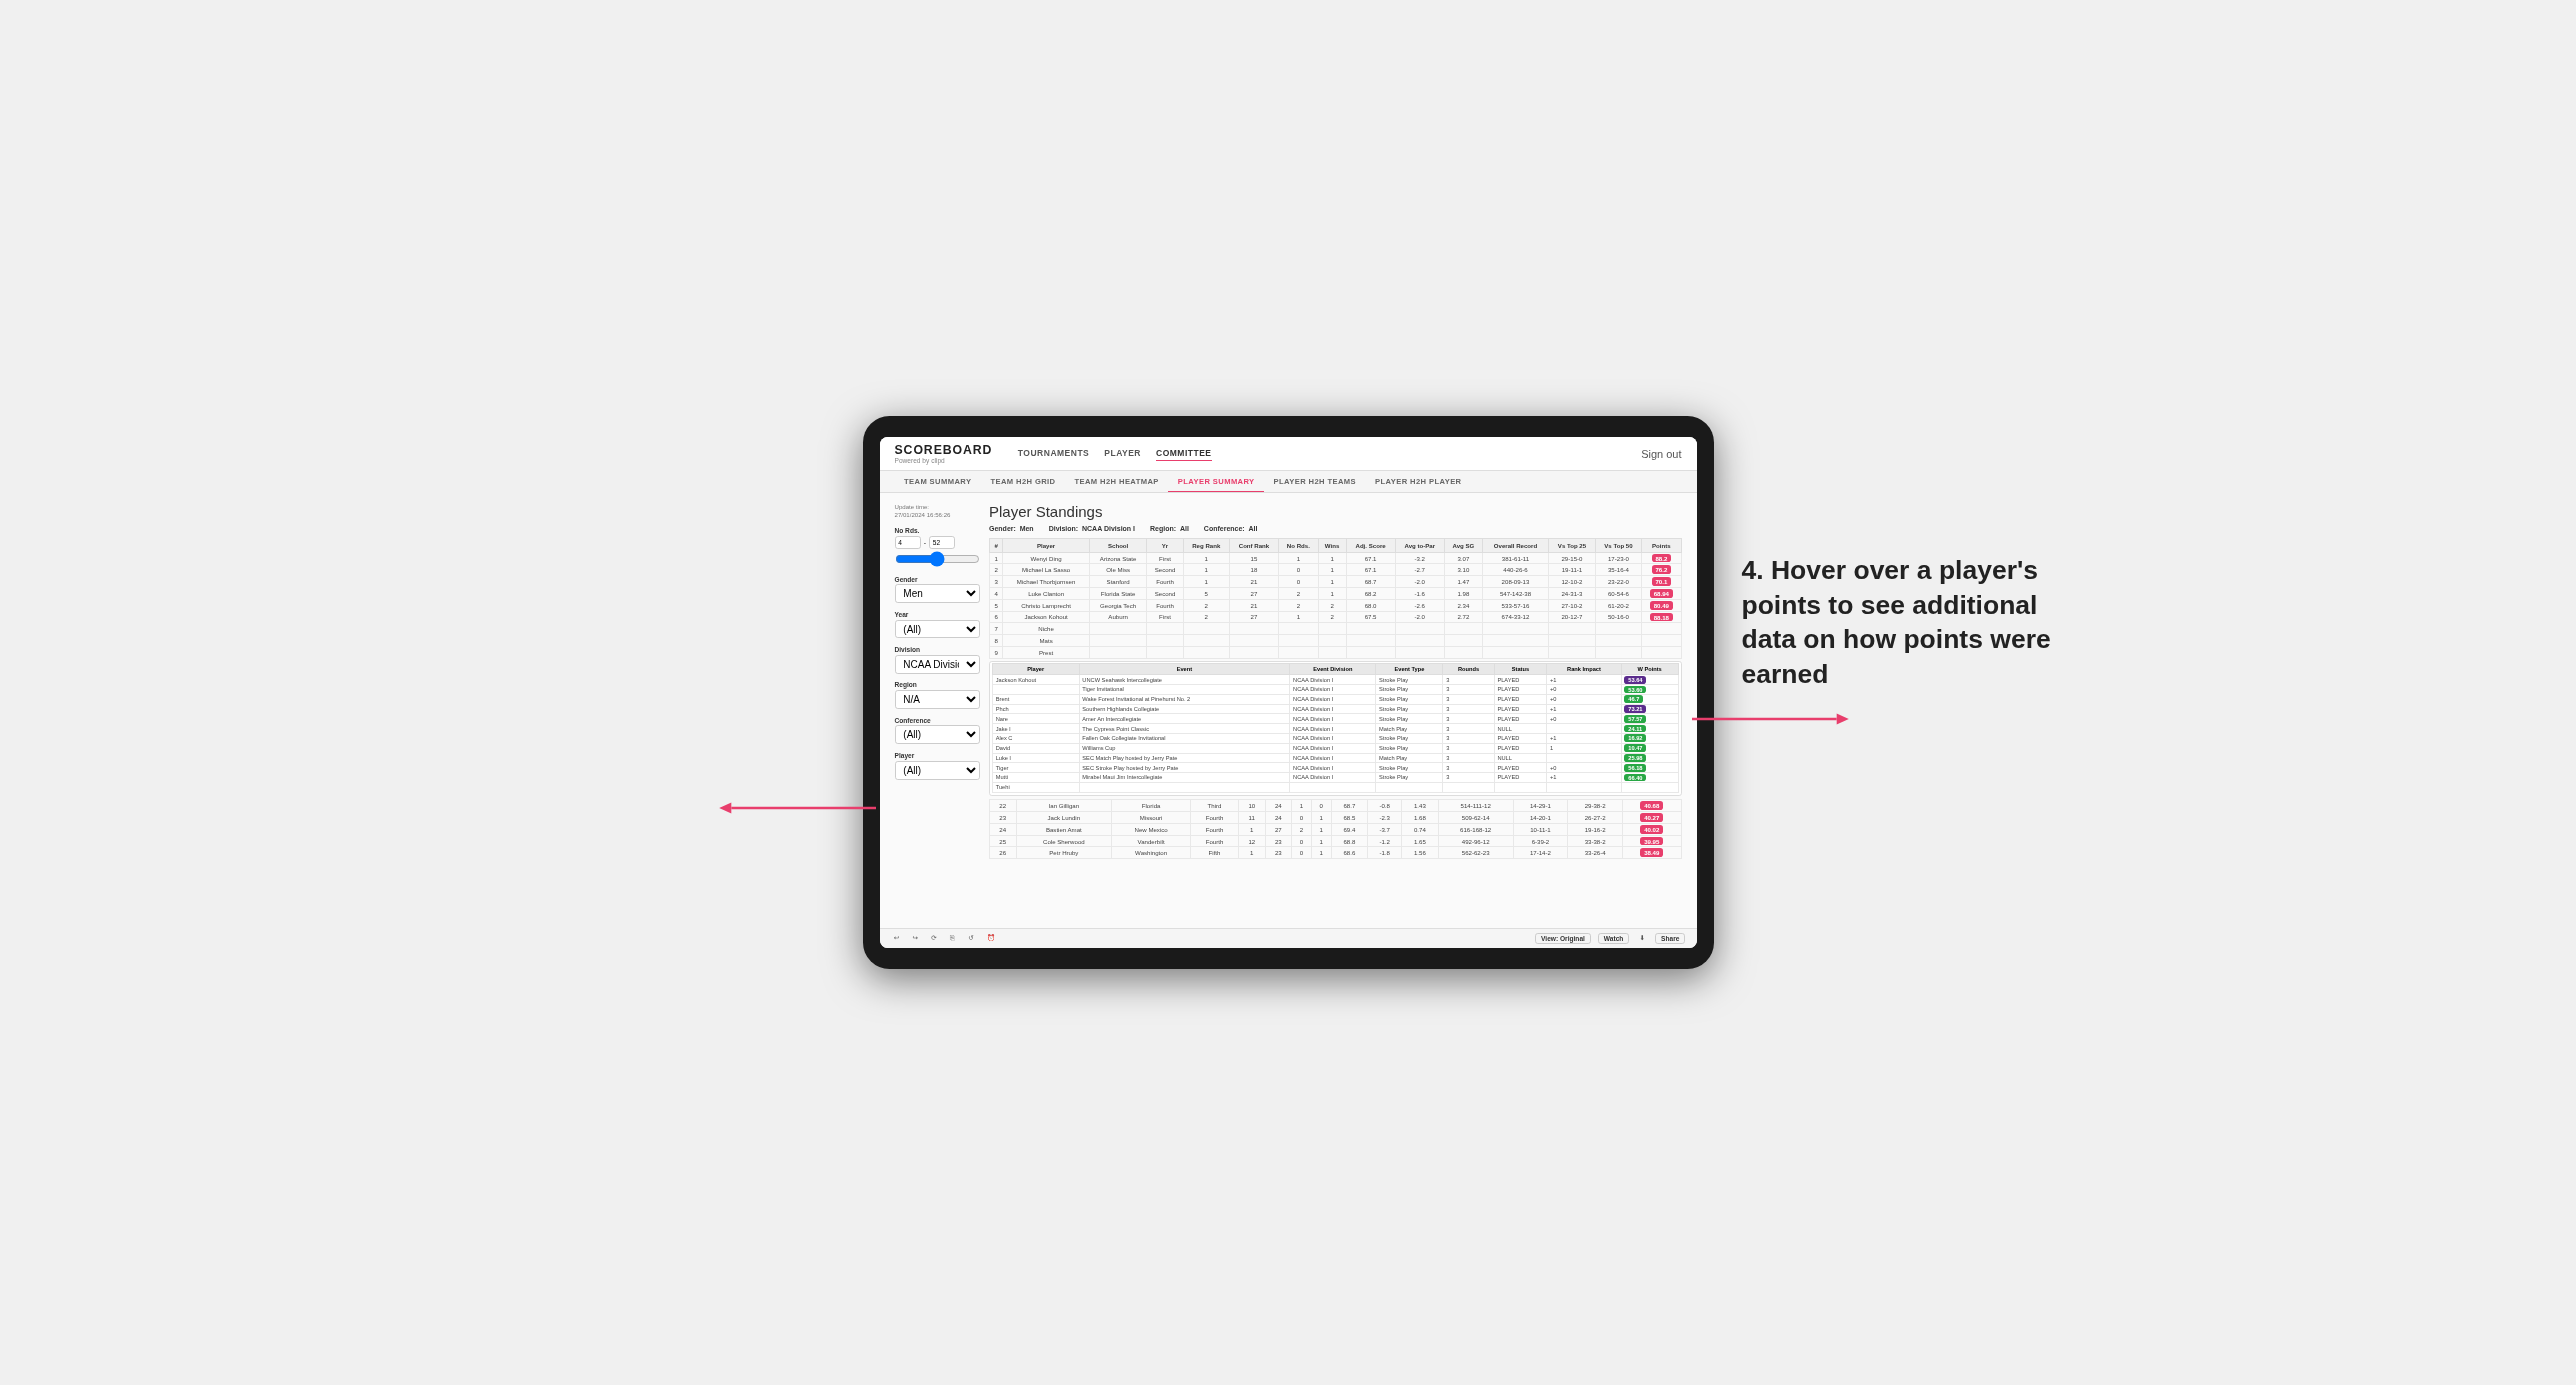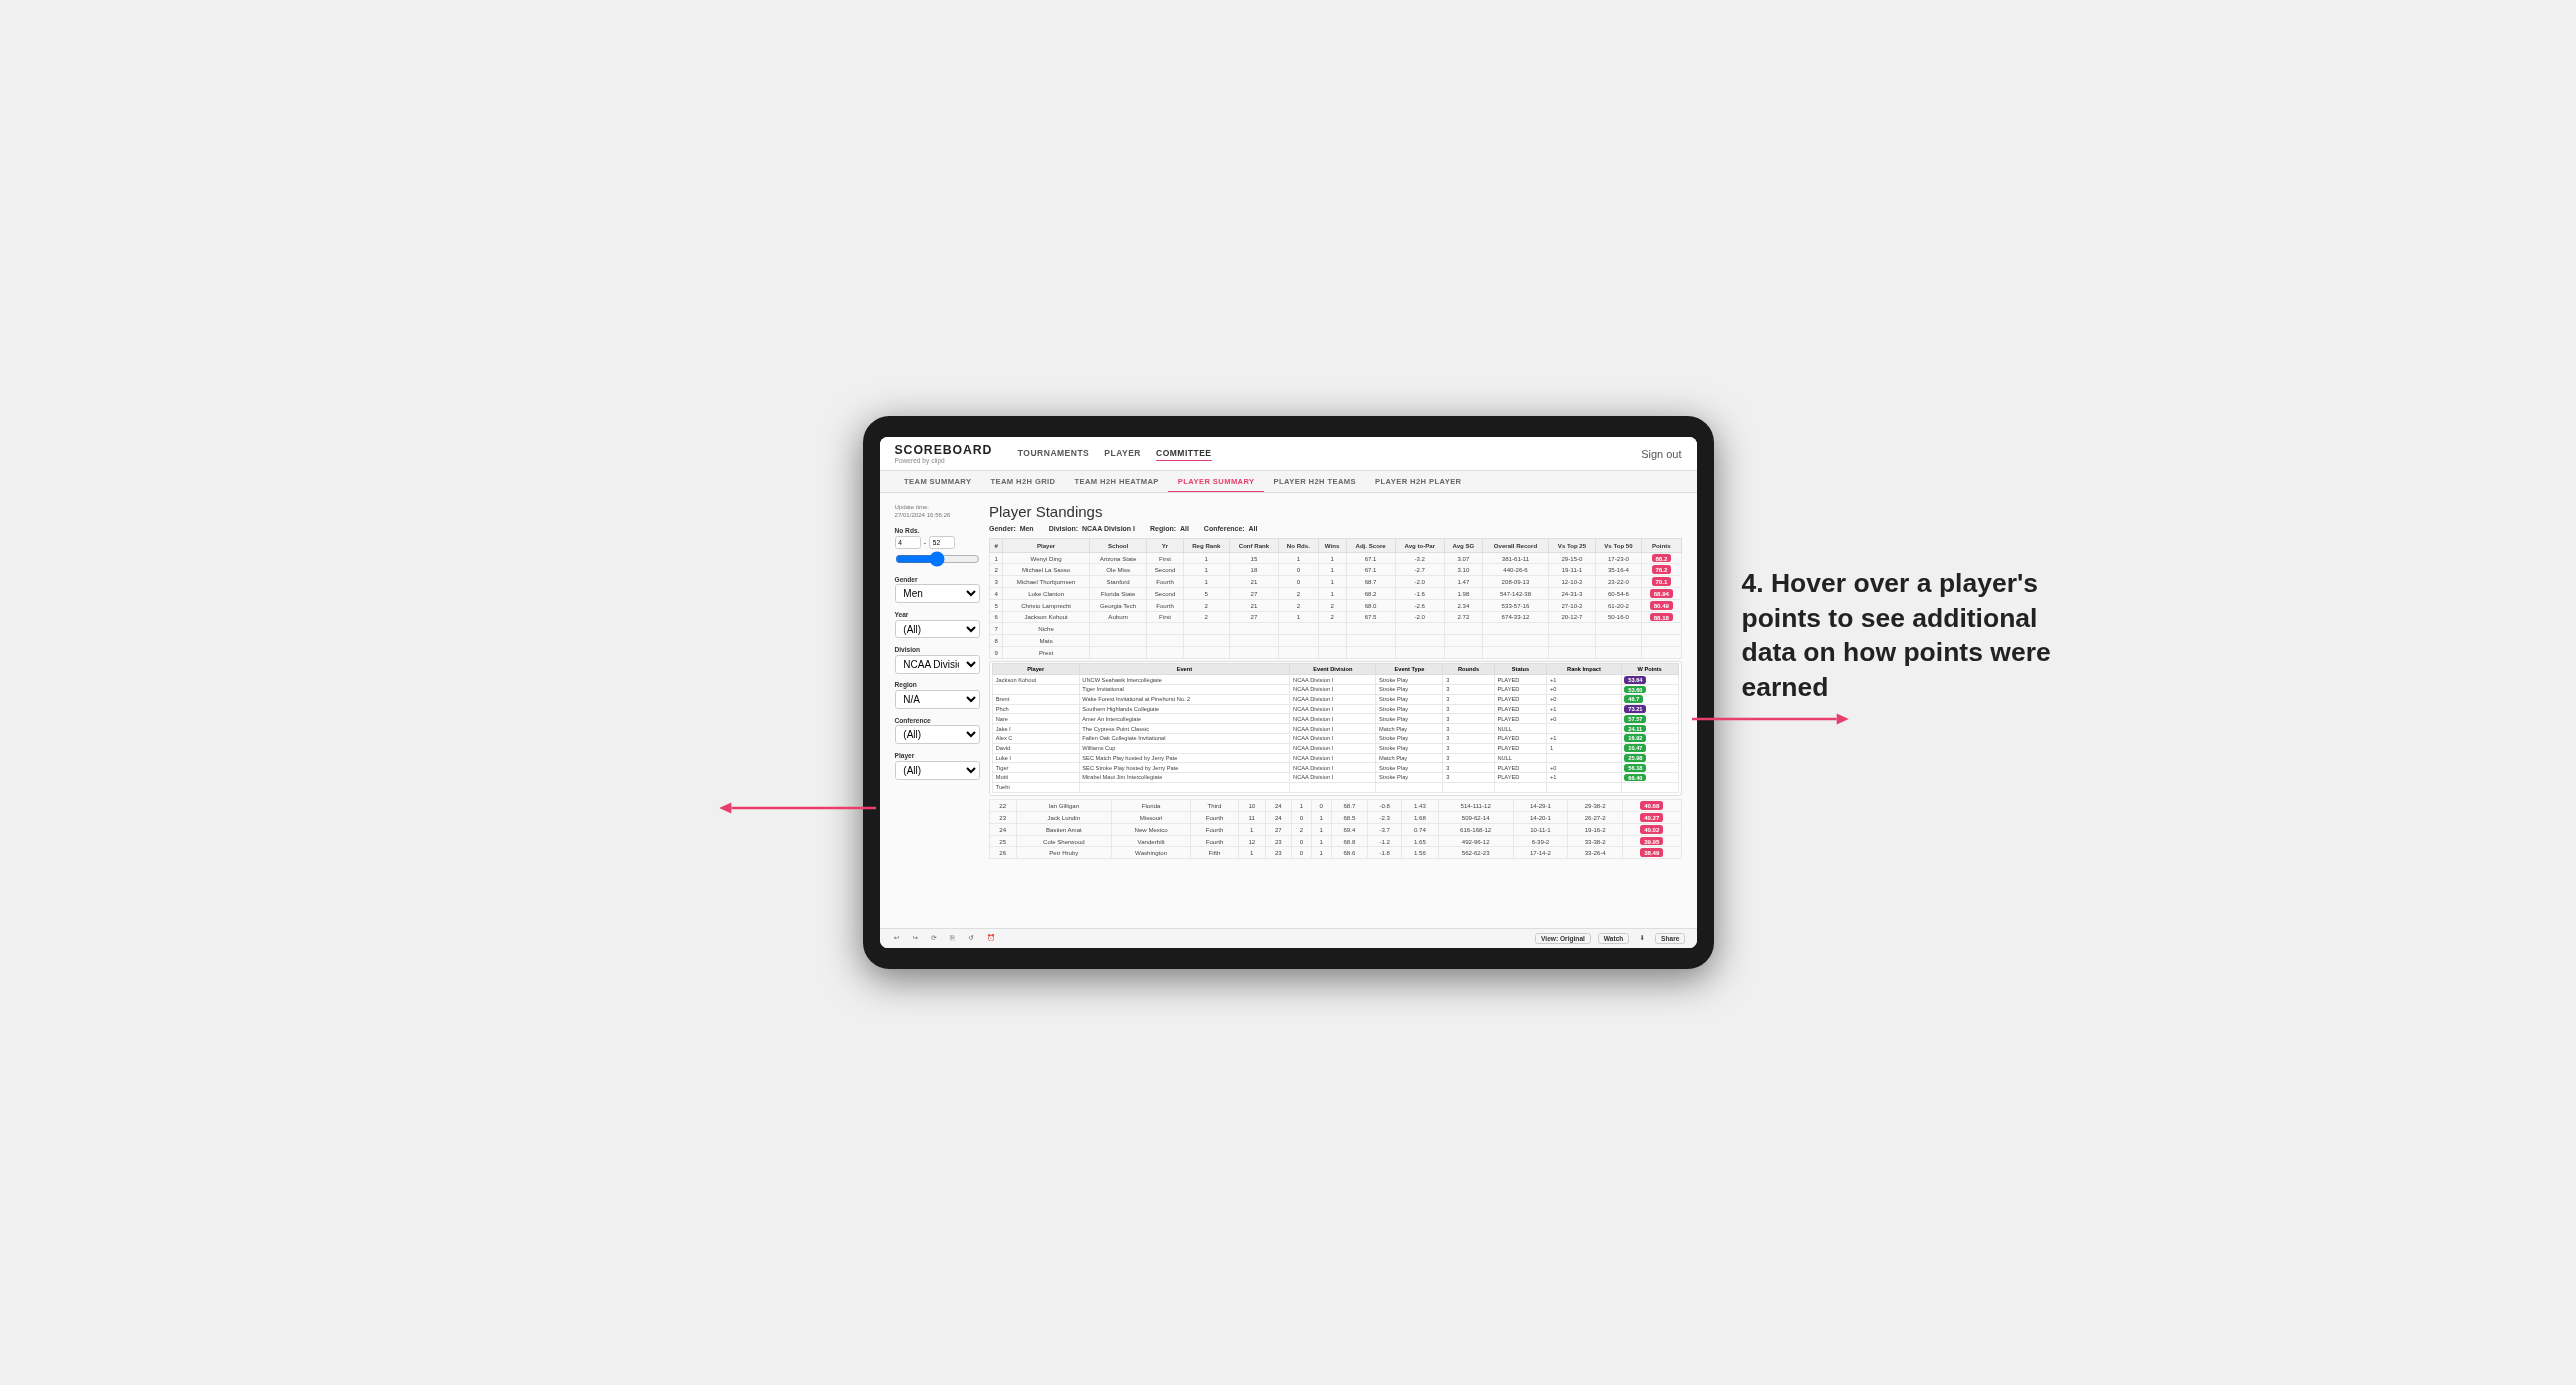--- a/index.html
+++ b/index.html
@@ -21,21 +21,21 @@
     
     .annotation {
       position: absolute;
       font-size: 26.5px;
       font-weight: 600;
       color: #222;
       line-height: 1.3;
     }
     .annotation-top-right {
       right: -350px;
-      top: 150px;
+      top: 137px;
       width: 322px;
     }
     .annotation-bottom-left {
       left: -303px;
       bottom: 170px;
       width: 274px;
     }
 
     
     .tablet {

